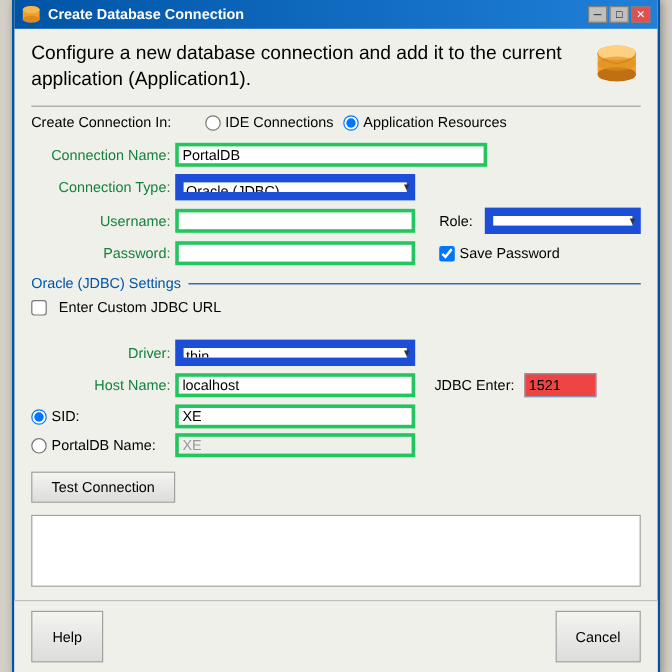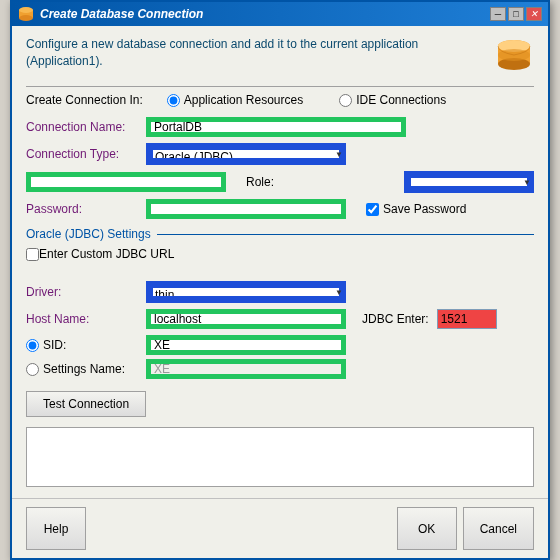--- a/index.html
+++ b/index.html
@@ -21,21 +21,20 @@
       box-shadow: 2px 2px 8px rgba(0,0,0,0.4);
     }
     .title-bar {
       background: linear-gradient(to right, #0054a6, #2080d8);
       color: white;
       padding: 4px 6px;
       display: flex;
       align-items: center;
       justify-content: space-between;
       height: 24px;
-      font-style: italic;
     }
     .title-bar-left {
       display: flex;
       align-items: center;
       gap: 6px;
     }
     .title-icon {
       width: 16px;
       height: 16px;
     }
@@ -64,67 +63,68 @@
     .content {
       padding: 10px 14px 8px;
     }
     .description-row {
       display: flex;
       align-items: flex-start;
       justify-content: space-between;
       margin-bottom: 10px;
     }
     .description-text {
-      font-size: 12px;
-      color: #0c4a6e;
+      font-size: 16px;
+      color: #000000;
       flex: 1;
       line-height: 1.4;
     }
     .db-icon {
       width: 40px;
       height: 40px;
       margin-left: 10px;
     }
     .separator {
       border: none;
       border-top: 1px solid #a0a0a0;
       margin: 6px 0;
     }
     .radio-row {
       display: flex;
       align-items: center;
-      gap: 20px;
+      gap: 8px;
       margin-bottom: 10px;
     }
     .radio-label {
       font-size: 12px;
       color: #000;
       margin-right: 4px;
     }
     .radio-option {
       display: flex;
       align-items: center;
       gap: 4px;
       font-size: 12px;
     }
     .form-row {
       display: flex;
       align-items: center;
       margin-bottom: 6px;
     }
     .form-label {
       font-size: 12px;
-      color: #701a75;
+      color: #15803d;
       width: 120px;
-      padding-right: 20px;
+      text-align: right;
+      padding-right: 4px;
       white-space: nowrap;
     }
     .form-input {
       height: 20px;
-      border: 5px solid #22c55e;
+      border: 3px solid #22c55e;
       background: white;
       font-size: 12px;
       padding: 0 3px;
       outline: none;
     }
     .form-input.medium { width: 200px; }
     .form-input.wide { width: 260px; }
     .form-select {
       height: 22px;
       border: 7px solid #1d4ed8;
@@ -181,21 +181,21 @@
     .section-title::after {
       content: '';
       flex: 1;
       height: 1px;
       background: #0054a6;
       margin-left: 6px;
     }
     .checkbox-row {
       display: flex;
       align-items: flex-end;
-      gap: 0;
+      gap: 10px;
       margin-bottom: 20px;
     }
     .checkbox-label {
       font-size: 12px;
       color: #000;
     }
     .host-port-row {
       display: flex;
       align-items: center;
     }
@@ -309,27 +309,27 @@
         <ellipse cx="20" cy="19" rx="16" ry="6" fill="#e09020" opacity="0.6"></ellipse>
         <path d="M4 10 Q4 16 20 19 Q36 16 36 10" fill="none" stroke="#c07010" stroke-width="0.5"></path>
       </svg>
     </div>
 
     <hr class="separator">
 
     
     <div class="radio-row">
       <span class="radio-label">Create Connection In:</span>
+      <label class="radio-option" style="margin-left:16px">
+        <input type="radio" name="connTarget" style="">
+        <span>IDE Connections</span>
+      </label>
       <label class="radio-option">
         <input type="radio" name="connTarget" checked="" style="">
         <span>Application Resources</span>
-      </label>
-      <label class="radio-option" style="margin-left:16px">
-        <input type="radio" name="connTarget" style="">
-        <span>IDE Connections</span>
       </label>
     </div>
 
     
     <div class="form-row">
       <span class="form-label">Connection Name:</span>
       <input type="text" class="form-input wide" value="PortalDB" style="">
     </div>
 
     
@@ -339,20 +339,21 @@
         <select class="form-select" style="width:200px">
           <option>Oracle (JDBC)</option>
           <option>MySQL</option>
           <option>PostgreSQL</option>
         </select>
       </div>
     </div>
 
     
     <div class="form-row">
+      <span class="form-label">Username:</span>
       <input type="text" class="form-input medium" style="">
       <div class="role-row">
         <span class="role-label">Role:</span>
         <div class="select-wrapper">
           <select class="form-select" style="width:130px">
             <option></option>
           </select>
         </div>
       </div>
     </div>
@@ -404,34 +405,33 @@
         <input type="radio" name="sidService" checked="" style="">
         <span>SID:</span>
       </label>
       <input type="text" class="form-input" style="width: 200px;" value="XE">
     </div>
 
     
     <div class="form-row service-row">
       <label class="radio-fw">
         <input type="radio" name="sidService" style="">
-        <span>Settings Name:</span>
+        <span>PortalDB Name:</span>
       </label>
       <input type="text" class="form-input" style="width: 200px; background: rgb(240, 240, 234); color: rgb(153, 153, 153);" value="XE" placeholder="XE">
     </div>
 
     
     <div class="test-area">
       <button class="test-btn">Test Connection</button>
     </div>
 
     
     <textarea class="log-area" style=""></textarea>
   </div>
 
   <div class="bottom-bar">
     <button class="help-btn">Help</button>
     <div class="ok-cancel">
-      <button class="ok-btn">OK</button>
       <button class="cancel-btn">Cancel</button>
     </div>
   </div>
 </div>
 
 </body></html>

